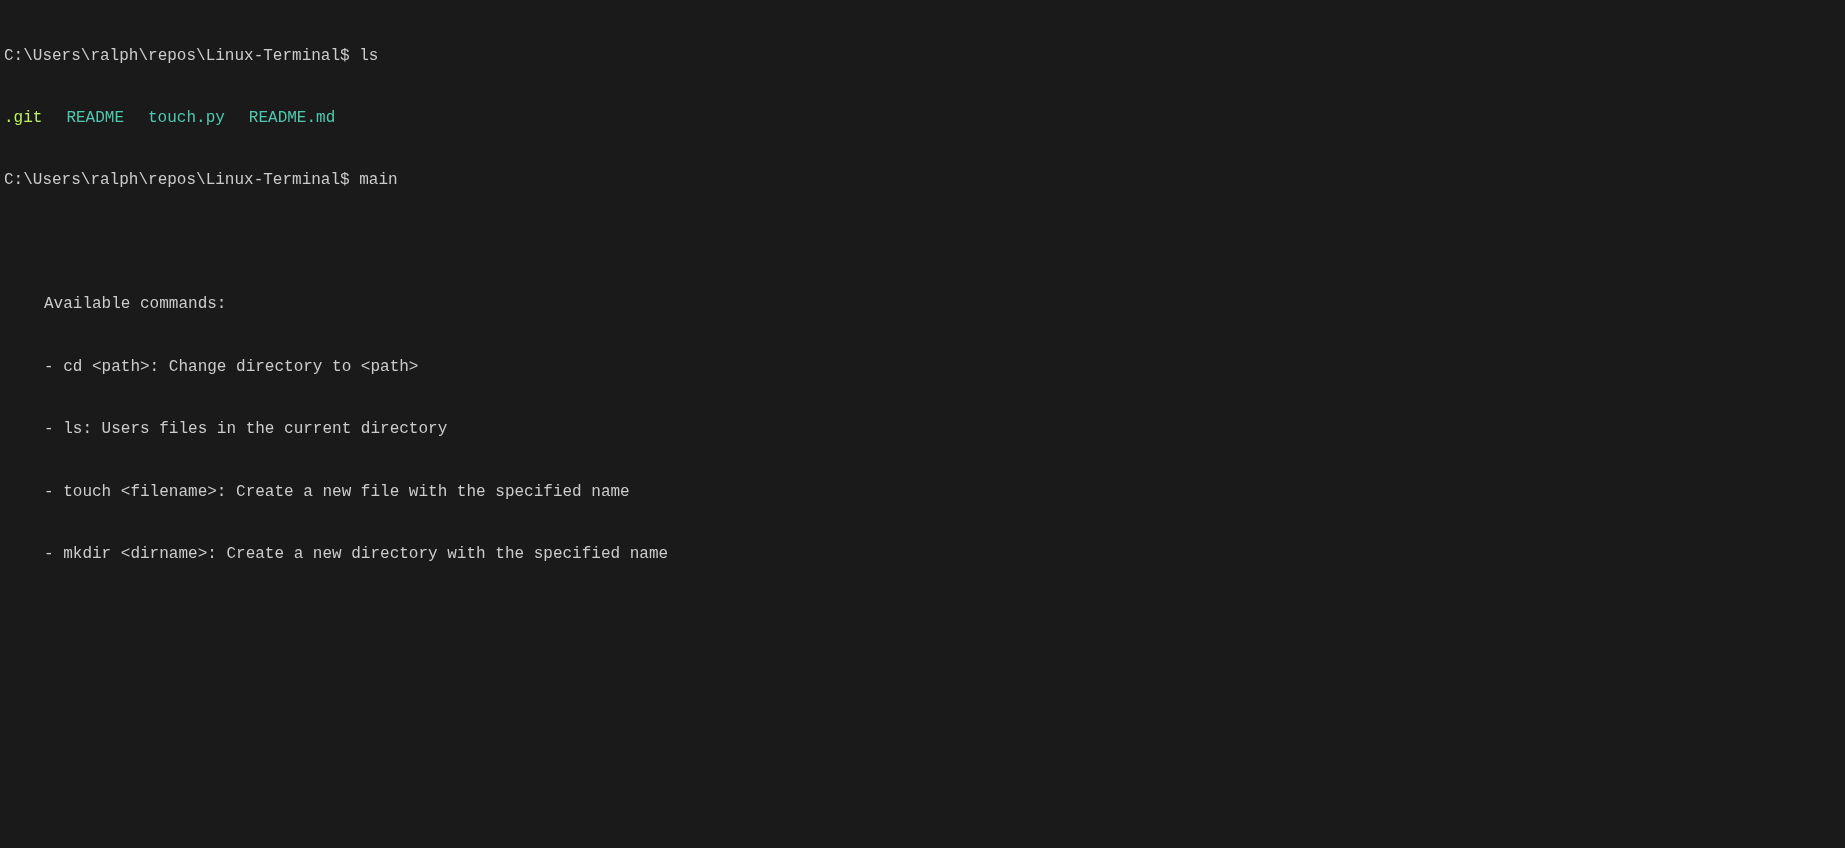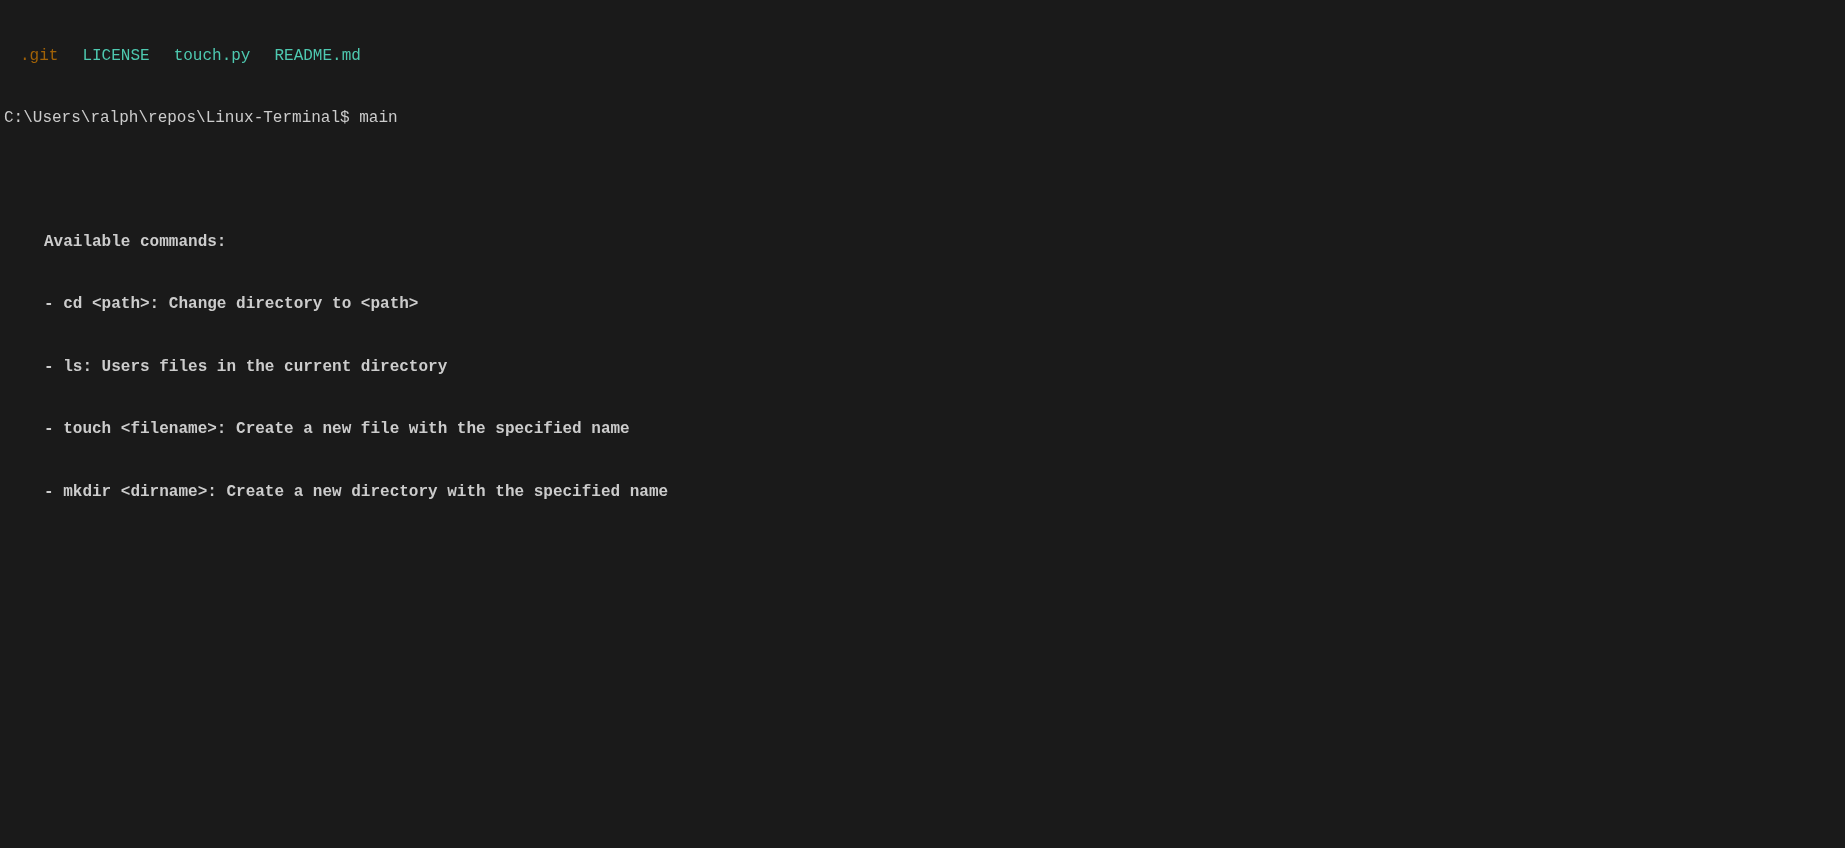--- a/index.html
+++ b/index.html
@@ -25,43 +25,42 @@
       color: #cccccc;
     }
     .ls-output {
       display: flex;
       gap: 0;
     }
     .ls-item {
       margin-right: 24px;
     }
     .dir {
-      color: #a16207;
-      margin-left: 16px;
+      color: #bef264;
     }
     .file-green {
       color: #4ec9b0;
     }
     .help-block {
       padding-left: 40px;
       margin-top: 20px;
       margin-bottom: 20px;
     }
     .help-line {
       display: block;
-      font-weight: bold;
     }
   </style>
 </head>
 <body>
 
 <div class="terminal">
+  <div><span class="prompt">C:\Users\ralph\repos\Linux-Terminal$ </span><span>ls</span></div>
   <div class="ls-output">
     <span class="ls-item dir">.git</span>
-    <span class="ls-item file-green">LICENSE</span>
+    <span class="ls-item file-green">README</span>
     <span class="ls-item file-green">touch.py</span>
     <span class="ls-item file-green">README.md</span>
   </div>
   <div><span class="prompt">C:\Users\ralph\repos\Linux-Terminal$ </span><span>main</span></div>
   <div class="help-block">
     <span class="help-line">Available commands:</span>
     <span class="help-line">- cd &lt;path&gt;: Change directory to &lt;path&gt;</span>
     <span class="help-line">- ls: Users files in the current directory</span>
     <span class="help-line">- touch &lt;filename&gt;: Create a new file with the specified name</span>
     <span class="help-line">- mkdir &lt;dirname&gt;: Create a new directory with the specified name</span>

